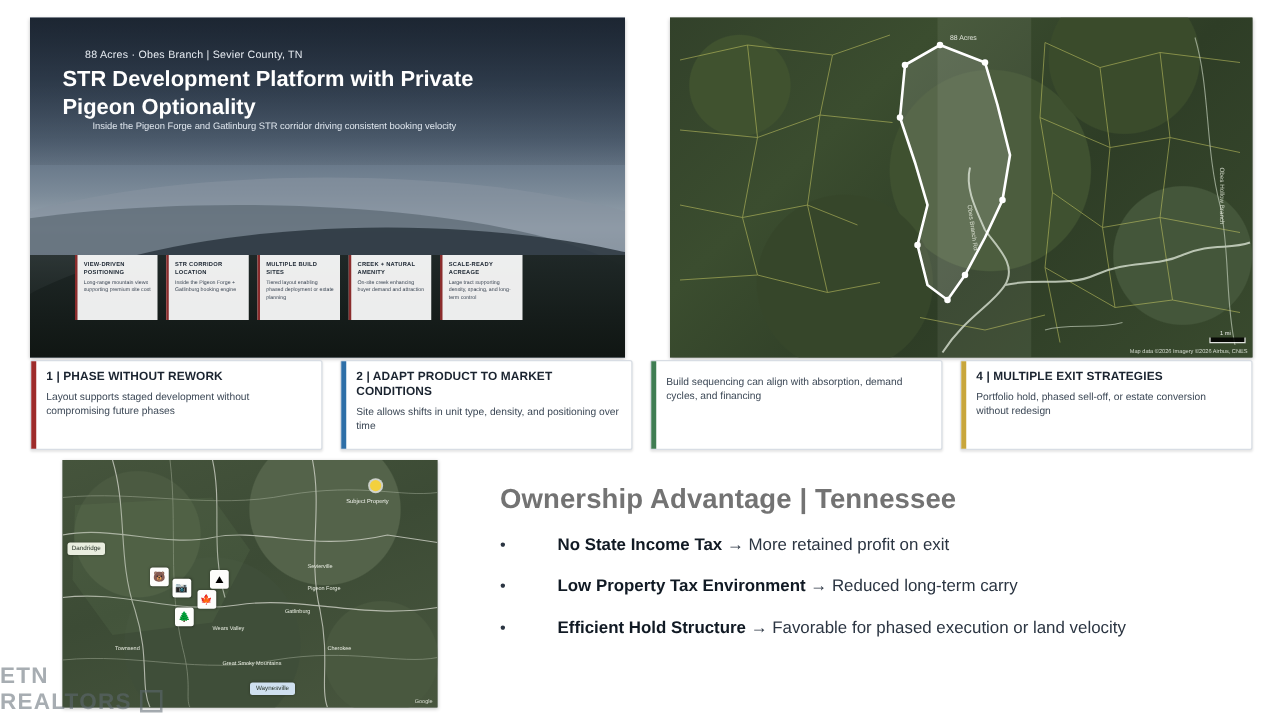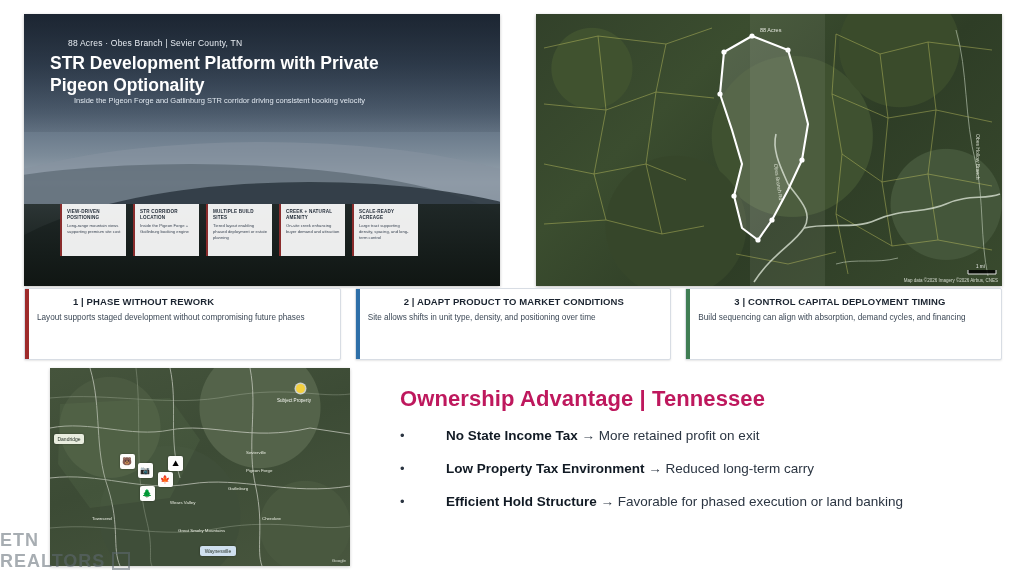--- a/index.html
+++ b/index.html
@@ -129,21 +129,21 @@
     box-shadow: 0 1px 2px rgba(0,0,0,0.10);
     padding: 7px 9px 7px 12px;
     box-sizing: border-box;
     position: relative;
   }
   .ncard .accent {
     position: absolute; left: 0; top: 0; bottom: 0; width: 4px;
   }
   .ncard .nc-title {
     font-size: 9.5px; font-weight: bold; color: #1b2430;
-    letter-spacing: .1px; line-height: 1.25; margin-left: 36px;
+    letter-spacing: .1px; line-height: 1.25;
   }
   .ncard .nc-body {
     margin-top: 4px; font-size: 8.2px; color: #3c4856; line-height: 1.35;
   }
 
   
   .locmap {
     position: absolute; left: 50px; top: 368px;
     width: 300px; height: 198px;
     background: #3a4a36;
@@ -183,21 +183,21 @@
     position: absolute; right: 4px; bottom: 3px; font-size: 4.4px;
     color: #eef1e8; opacity: .85;
   }
 
   
   .advantage {
     position: absolute; left: 400px; top: 386px;
     width: 600px;
   }
   .adv-title {
-    font-size: 22px; font-weight: bold; color: #be185d;
+    font-size: 22px; font-weight: bold; color: #737373;
     letter-spacing: .1px;
   }
   .adv-list { margin-top: 14px; }
   .adv-item {
     display: flex; align-items: flex-start;
     margin-bottom: 13px;
     font-size: 13.5px; color: #2b3542; line-height: 1.45;
   }
   .adv-bullet {
     width: 18px; flex: 0 0 18px; color: #2b3542; font-size: 13px;
@@ -326,24 +326,28 @@
     </div>
 
     <div class="ncard">
       <div class="accent" style="background:#2e6fa8"></div>
       <div class="nc-title">2 | ADAPT PRODUCT TO MARKET CONDITIONS</div>
       <div class="nc-body">Site allows shifts in unit type, density, and positioning over time</div>
     </div>
 
     <div class="ncard">
       <div class="accent" style="background:#3f7d53"></div>
-      <div class="nc-title">3 | CONTROL CAPITAL DEPLOYMENT TIMING</div>
       <div class="nc-body">Build sequencing can align with absorption, demand cycles, and financing</div>
     </div>
 
+    <div class="ncard">
+      <div class="accent" style="background:#c8a63c"></div>
+      <div class="nc-title">4 | MULTIPLE EXIT STRATEGIES</div>
+      <div class="nc-body">Portfolio hold, phased sell-off, or estate conversion without redesign</div>
+    </div>
 
   </div>
 
   <div class="locmap">
     <div class="terrain"></div>
 
     <svg width="300" height="198" viewBox="0 0 300 198">
       <g stroke="#d7d9cf" stroke-width="0.9" fill="none" opacity="0.75">
         <path d="M0 60 C 40 52, 80 70, 120 62 C 160 54, 200 74, 260 60 L300 66"></path>
         <path d="M0 110 C 50 104, 90 124, 140 116 C 190 108, 240 128, 300 118"></path>
@@ -397,21 +401,21 @@
       <div class="adv-item">
         <div class="adv-bullet">•</div>
         <div class="adv-text">
           <b>Low Property Tax Environment</b><span> → Reduced long-term carry</span>
         </div>
       </div>
 
       <div class="adv-item">
         <div class="adv-bullet">•</div>
         <div class="adv-text">
-          <b>Efficient Hold Structure</b><span> → Favorable for phased execution or land banking</span>
+          <b>Efficient Hold Structure</b><span> → Favorable for phased execution or land velocity</span>
         </div>
       </div>
 
     </div>
   </div>
 
   <div class="watermark">ETN REALTORS</div>
   <div class="wm-box"></div>
 
 </div>

